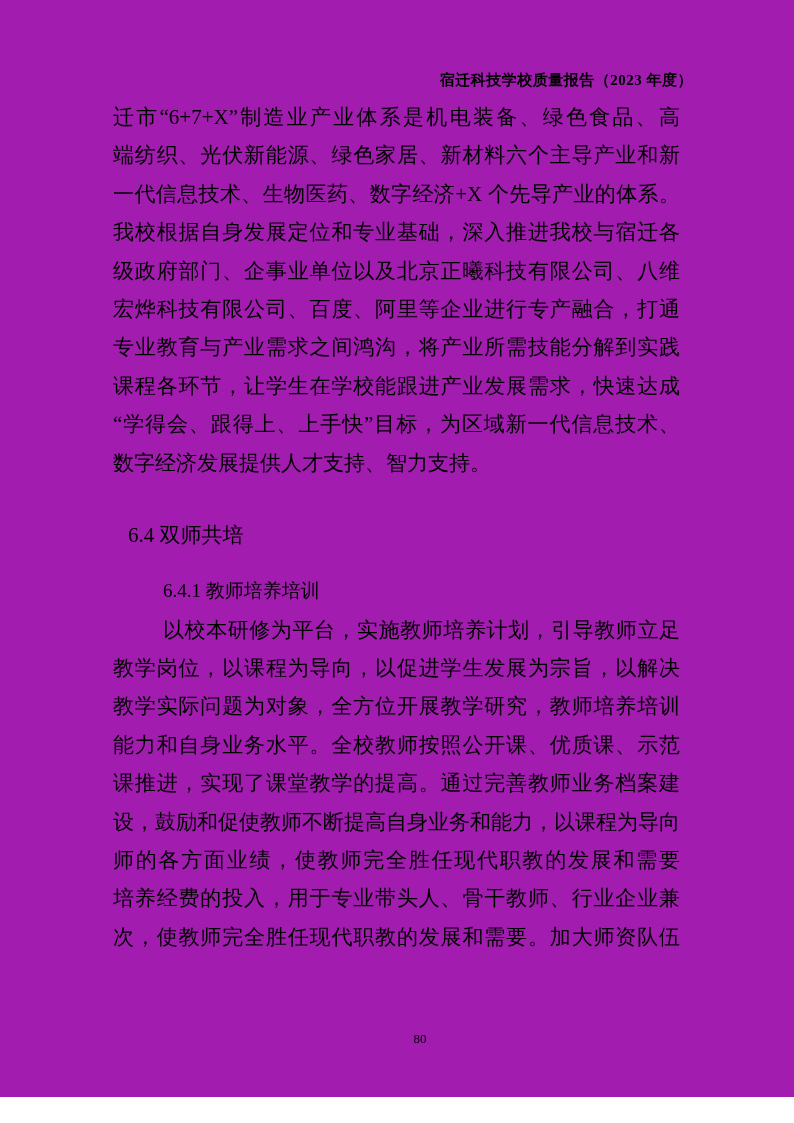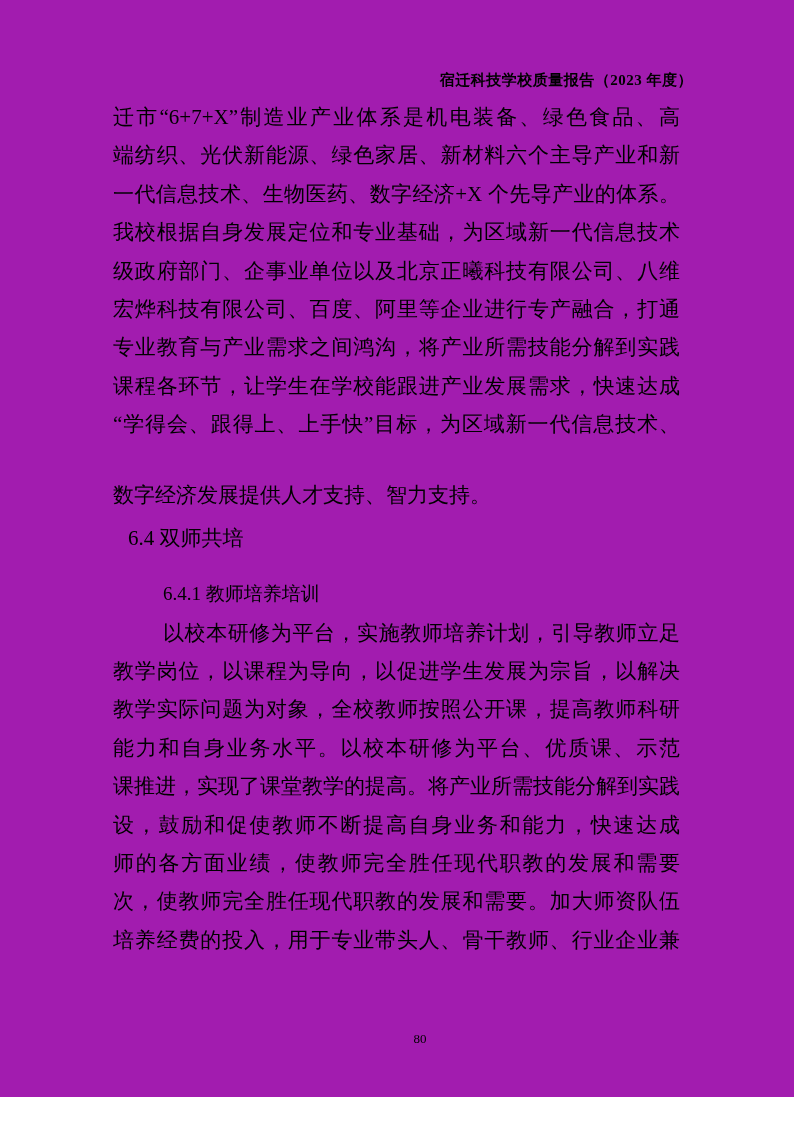--- a/index.html
+++ b/index.html
@@ -38,27 +38,26 @@
     line-height: 38.4px;
     height: 38.4px;
     text-align: justify;
     text-align-last: justify;
     text-justify: inter-character;
     overflow: hidden;
   }
   .jline.plain {
     text-align: right;
     text-align-last: left;
-    margin-top: 32px;
   }
   .jline.first-indent {
     text-indent: 50px;
   }
   .section-heading {
-    margin-top: 5px;
+    margin-top: 34px;
     padding-left: 15px;
     line-height: 38.4px;
     height: 38.4px;
     font-size: 21px;
   }
   .subsection-heading {
     margin-top: 18px;
     padding-left: 50px;
     line-height: 38.4px;
     height: 38.4px;
@@ -82,43 +81,43 @@
   <div class="running-header">
     <span>宿迁科技学校质量报告（2023 年度）</span>
   </div>
 
   <div class="content">
 
     <div>
       <div class="jline">迁市“6+7+X”制造业产业体系是机电装备、绿色食品、高</div>
       <div class="jline">端纺织、光伏新能源、绿色家居、新材料六个主导产业和新</div>
       <div class="jline">一代信息技术、生物医药、数字经济+X 个先导产业的体系。</div>
-      <div class="jline">我校根据自身发展定位和专业基础，为区域新一代信息技术</div>
+      <div class="jline">我校根据自身发展定位和专业基础，深入推进我校与宿迁各</div>
       <div class="jline">级政府部门、企事业单位以及北京正曦科技有限公司、八维</div>
       <div class="jline">宏烨科技有限公司、百度、阿里等企业进行专产融合，打通</div>
       <div class="jline">专业教育与产业需求之间鸿沟，将产业所需技能分解到实践</div>
       <div class="jline">课程各环节，让学生在学校能跟进产业发展需求，快速达成</div>
       <div class="jline">“学得会、跟得上、上手快”目标，为区域新一代信息技术、</div>
       <div class="jline plain">数字经济发展提供人才支持、智力支持。</div>
     </div>
 
     <div class="section-heading">6.4 双师共培</div>
 
     <div class="subsection-heading">6.4.1 教师培养培训</div>
 
     <div>
       <div class="jline first-indent">以校本研修为平台，实施教师培养计划，引导教师立足</div>
       <div class="jline">教学岗位，以课程为导向，以促进学生发展为宗旨，以解决</div>
-      <div class="jline">教学实际问题为对象，全校教师按照公开课，提高教师科研</div>
-      <div class="jline">能力和自身业务水平。以校本研修为平台、优质课、示范</div>
-      <div class="jline">课推进，实现了课堂教学的提高。将产业所需技能分解到实践</div>
-      <div class="jline">设，鼓励和促使教师不断提高自身业务和能力，快速达成</div>
+      <div class="jline">教学实际问题为对象，全方位开展教学研究，教师培养培训</div>
+      <div class="jline">能力和自身业务水平。全校教师按照公开课、优质课、示范</div>
+      <div class="jline">课推进，实现了课堂教学的提高。通过完善教师业务档案建</div>
+      <div class="jline">设，鼓励和促使教师不断提高自身业务和能力，以课程为导向</div>
       <div class="jline">师的各方面业绩，使教师完全胜任现代职教的发展和需要</div>
+      <div class="jline">培养经费的投入，用于专业带头人、骨干教师、行业企业兼</div>
       <div class="jline">次，使教师完全胜任现代职教的发展和需要。加大师资队伍</div>
-      <div class="jline">培养经费的投入，用于专业带头人、骨干教师、行业企业兼</div>
     </div>
 
   </div>
 
   <div class="page-footer">
     <span>80</span>
   </div>
 
 </div>
 

